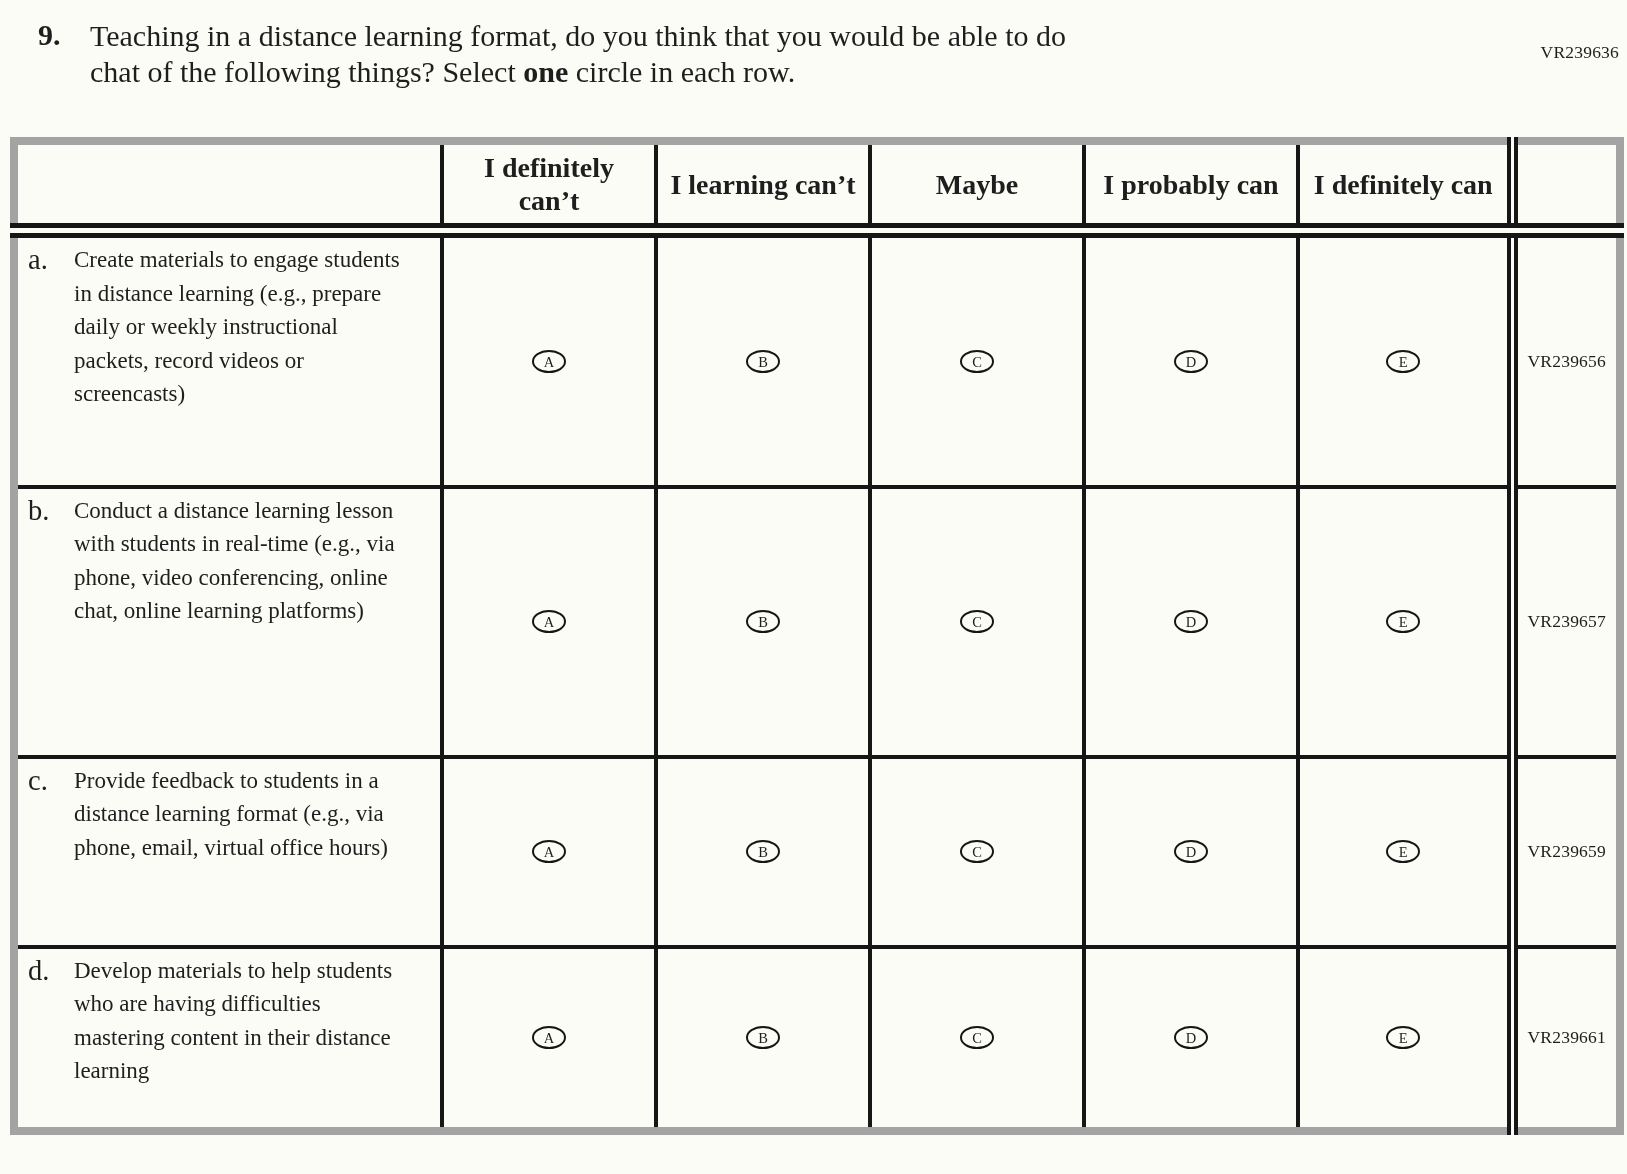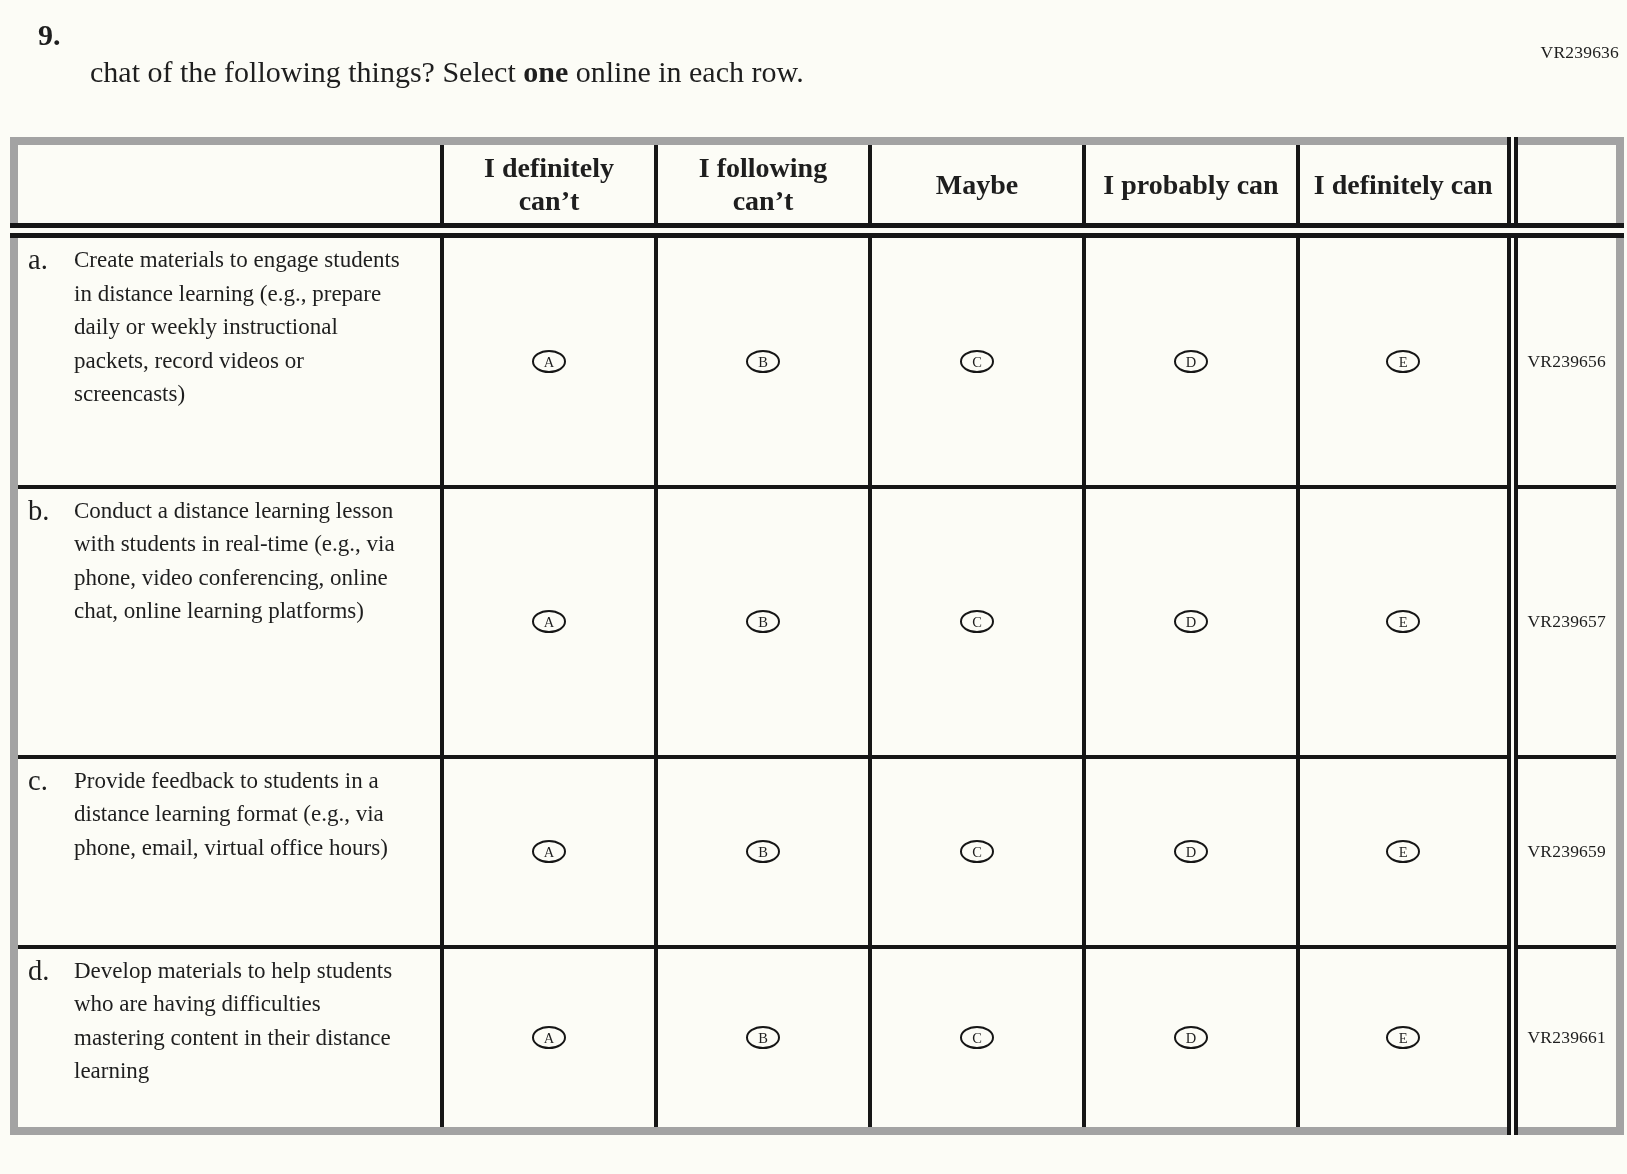--- a/index.html
+++ b/index.html
@@ -107,38 +107,38 @@
   tr.row-c td { height: 190px; }
   tr.row-d td { height: 184px; }
 </style>
 </head>
 <body>
 
 <div class="page-code-top">VR239636</div>
 
 <div class="question">
   <div class="q-number">9.</div>
-  <div class="q-text"><br><span>chat of the following things? Select </span><span class="q-bold">one</span><span> online in each row.</span></div>
+  <div class="q-text"><span>Teaching in a distance learning format, do you think that you would be able to do</span><br><span>chat of the following things? Select </span><span class="q-bold">one</span><span> circle in each row.</span></div>
 </div>
 
 <table class="response-table">
   <colgroup>
     <col class="c-label">
     <col class="c-opt">
       <col class="c-opt">
       <col class="c-opt">
       <col class="c-opt">
       <col class="c-opt">
     <col class="c-vr">
   </colgroup>
   <thead>
     <tr>
       <th></th>
       <th>I definitely can’t</th>
-      <th>I following can’t</th>
+      <th>I learning can’t</th>
       <th>Maybe</th>
       <th>I probably can</th>
       <th>I definitely can</th>
       <th class="vr-head"></th>
     </tr>
   </thead>
   <tbody>
     <tr class="row-a">
       <td class="label-cell">
         <div class="row-label">

